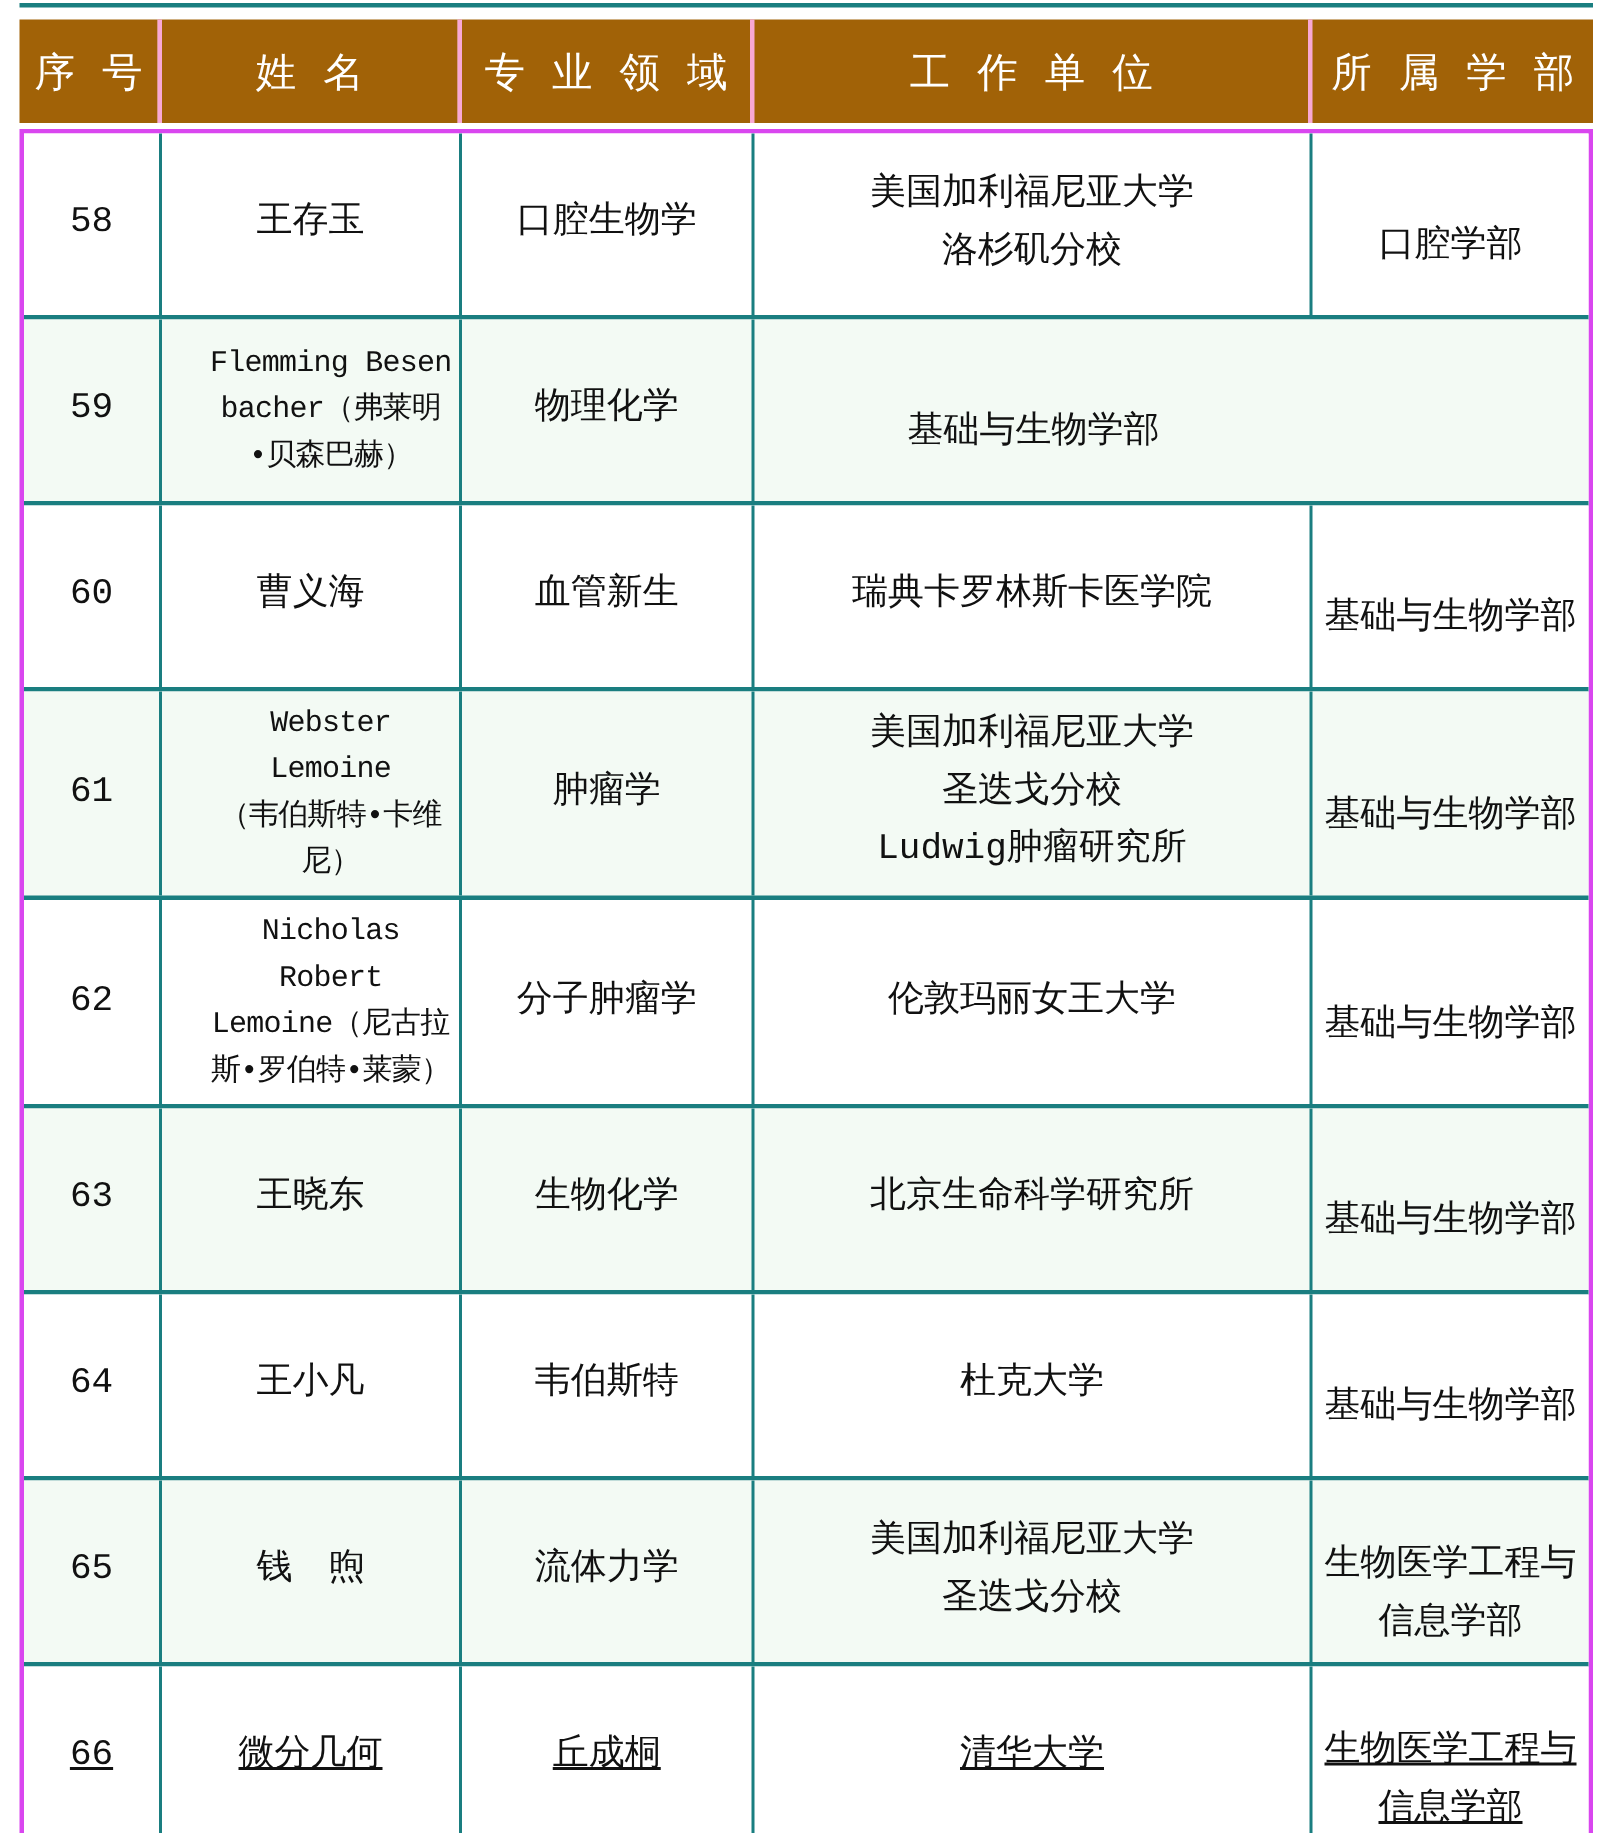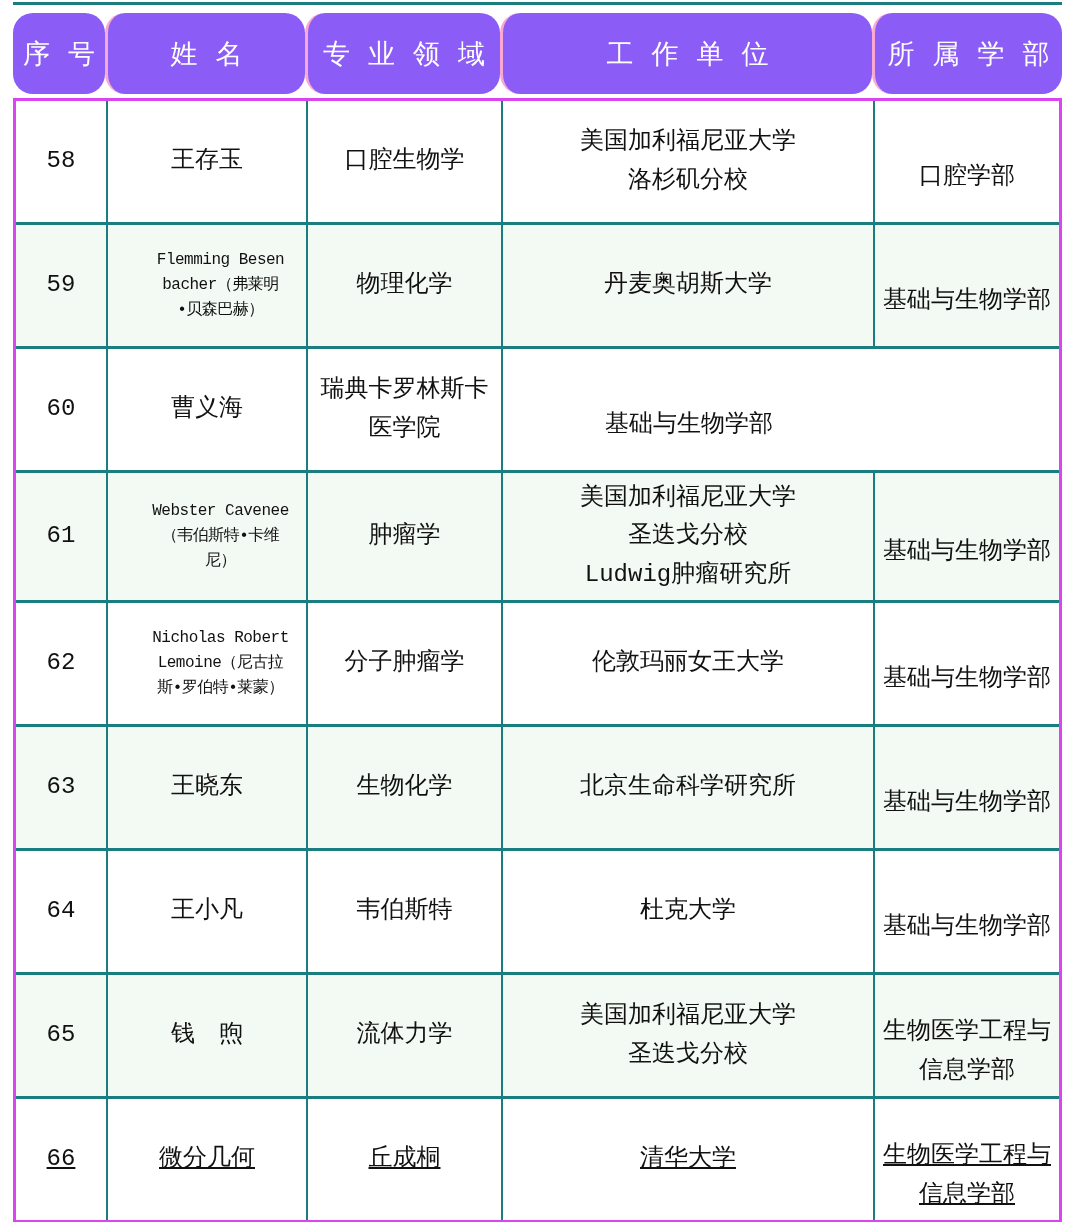--- a/index.html
+++ b/index.html
@@ -20,33 +20,32 @@
   .top-line {
     height: 3px;
     background: #1a7e80;
   }
   .header {
     display: grid;
     grid-template-columns: 92px 200px 195px 372px 1fr;
     margin-top: 8px;
   }
   .hcell {
-    background: #8b5cf6;
+    background: #a16207;
     color: #ffffff;
-    height: 81px;
+    height: 69px;
     display: flex;
     align-items: center;
     justify-content: center;
     font-size: 27px;
     letter-spacing: 18px;
     padding-left: 18px;
     box-sizing: border-box;
     overflow: hidden;
     white-space: nowrap;
-    border-radius: 20px;
   }
   .hcell + .hcell {
     border-left: 3px solid #f9a8d4;
   }
   .body {
     margin-top: 4px;
     border: 3px solid #d946ef;
   }
   .row {
     display: grid;
@@ -73,21 +72,21 @@
     border-right: 2px solid #1a7e80;
     padding: 6px 3px;
     box-sizing: border-box;
     overflow: hidden;
   }
   .cell:last-child {
     border-right: none;
     margin-top: 32px;
   }
   .cell.col-name.has-latin {
-    font-size: 16px;
+    font-size: 20px;
     letter-spacing: -0.5px;
     line-height: 1.55;
     padding-left: 30px;
   }
 </style>
 </head>
 <body>
 
 <div class="tbl">
   <div class="top-line"></div>
@@ -108,32 +107,32 @@
     <div class="cell col-org">美国加利福尼亚大学
 洛杉矶分校</div>
     <div class="cell col-dept">口腔学部</div>
   </div>
       <div class="row shaded">
     <div class="cell col-no">59</div>
     <div class="cell col-name has-latin">Flemming Besen
 bacher（弗莱明
 •贝森巴赫）</div>
     <div class="cell col-field">物理化学</div>
-    <div class="cell col-org">丹麦奥胡斯大学</div>
     <div class="cell col-dept">基础与生物学部</div>
   </div>
       <div class="row">
     <div class="cell col-no">60</div>
     <div class="cell col-name">曹义海</div>
+    <div class="cell col-field">血管新生</div>
     <div class="cell col-org">瑞典卡罗林斯卡医学院</div>
     <div class="cell col-dept">基础与生物学部</div>
   </div>
       <div class="row shaded">
     <div class="cell col-no">61</div>
-    <div class="cell col-name has-latin">Webster Cavenee
+    <div class="cell col-name has-latin">Webster Lemoine
 （韦伯斯特•卡维
 尼）</div>
     <div class="cell col-field">肿瘤学</div>
     <div class="cell col-org has-latin">美国加利福尼亚大学
 圣迭戈分校
 Ludwig肿瘤研究所</div>
     <div class="cell col-dept">基础与生物学部</div>
   </div>
       <div class="row">
     <div class="cell col-no">62</div>

